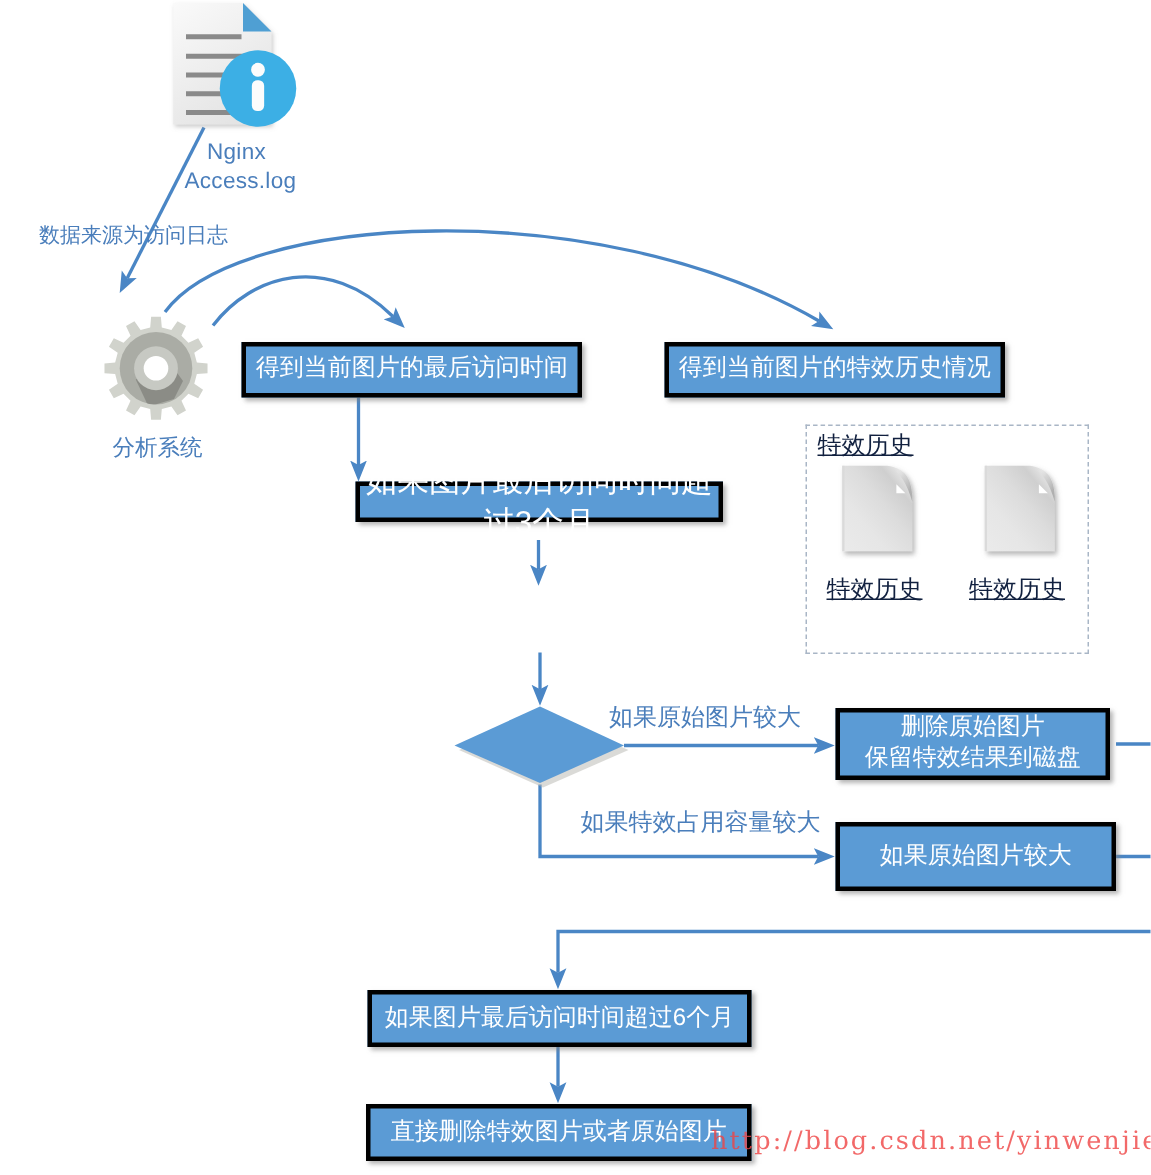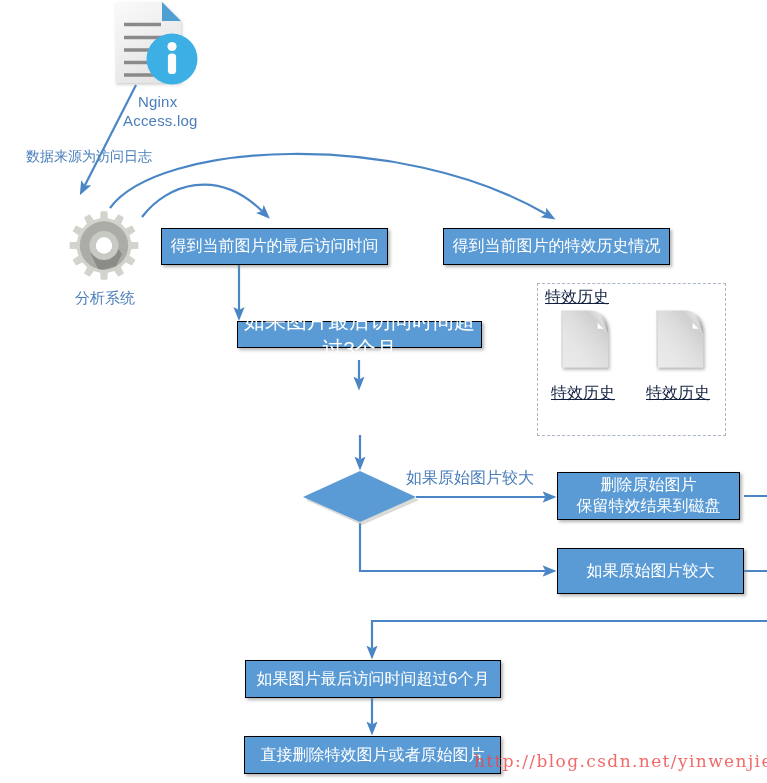--- a/index.html
+++ b/index.html
@@ -1,20 +1,20 @@
 <!DOCTYPE html>
 <html><head>
 <meta charset="utf-8">
 <style>
   html,body{margin:0;padding:0;background:#ffffff;}
   body{width:767px;height:783px;position:relative;overflow:hidden;
        font-family:"Liberation Sans",sans-serif;-webkit-font-smoothing:antialiased;}
   #stage{position:absolute;left:18px;top:0;width:767px;height:783px;}
   svg.layer{position:absolute;left:0;top:0;width:767px;height:783px;}
-  .pbox{position:absolute;background:#5b9bd5;border:1px solid #000000;
+  .pbox{position:absolute;background:#5b9bd5;border:3px solid #000000;
         box-shadow:2px 2px 3px rgba(130,130,130,0.6);
         color:#ffffff;display:flex;align-items:center;justify-content:center;
         text-align:center;line-height:1.3;box-sizing:border-box;z-index:3;}
   .lbl{position:absolute;color:#4a7ebb;white-space:nowrap;z-index:4;}
   .dlbl{position:absolute;color:#11203f;white-space:nowrap;z-index:4;text-decoration:underline;}
   .wm{position:absolute;color:#ef4444;white-space:nowrap;
       font-family:"DejaVu Serif",serif;z-index:5;opacity:0.8;}
   .dashbox{position:absolute;border:1px dashed #a9b6c6;z-index:1;box-sizing:border-box;}
   .nodeicon{position:absolute;z-index:2;}
 </style>
@@ -109,20 +109,21 @@
   <div class="pbox" style="left:226px;top:736px;width:257px;height:38px;font-size:16px;">直接删除特效图片或者原始图片</div>
 
   <svg class="layer" viewBox="0 0 767 783" width="767" height="783" style="z-index:3;">
     <g>
       <path d="M288,500 L344,475 L401,500 L344,525 Z" fill="#b5b5b0" opacity="0.5"></path>
       <path d="M285,497 L342,471 L398,497 L342,522 Z" fill="#5b9bd5"></path>
     </g>
   </svg>
 
   <div class="lbl" style="left:388px;top:468px;font-size:16px;">如果原始图片较大</div>
+  <div class="lbl" style="left:369px;top:538px;font-size:16px;">如果特效占用容量较大</div>
 
   <div class="dashbox" style="left:519px;top:283px;width:189px;height:153px;"></div>
   <div class="dlbl" style="left:527px;top:287px;font-size:16px;">特效历史</div>
 
   <svg width="0" height="0" style="position:absolute" aria-hidden="true">
    <defs>
     <linearGradient id="fg1" x1="0.05" y1="0.95" x2="0.95" y2="0.05">
       <stop offset="0" stop-color="#eaeaea"></stop>
       <stop offset="0.30" stop-color="#e6e6e6"></stop>
       <stop offset="0.58" stop-color="#dcdcdc"></stop>

